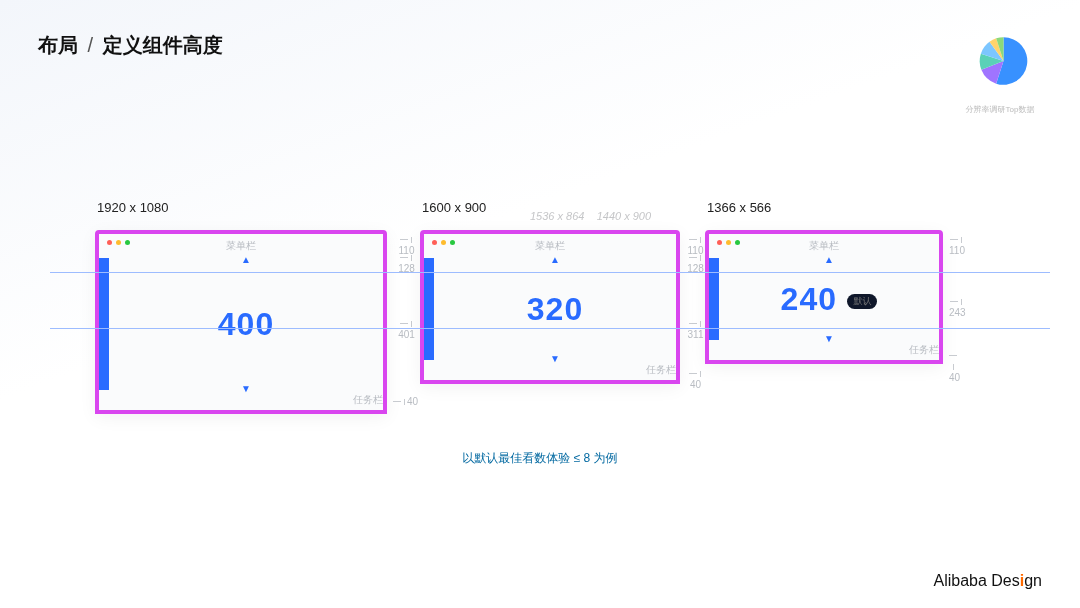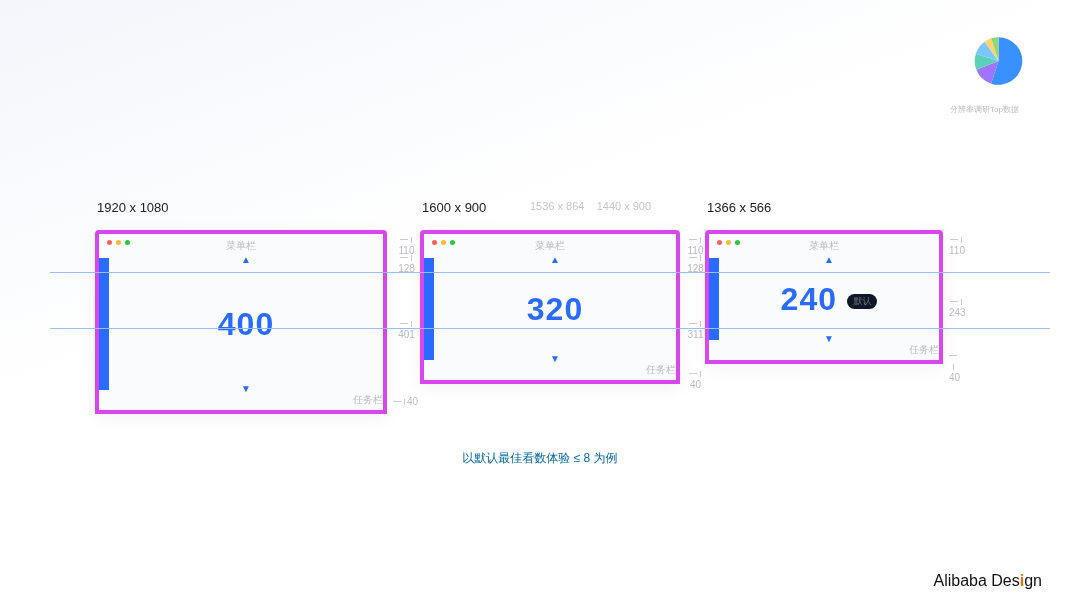--- a/index.html
+++ b/index.html
@@ -8,21 +8,21 @@
     position: relative;
     background: linear-gradient(160deg, #f3f6fb 0%, #ffffff 40%);
     overflow: hidden;
   }
 
   .header { position: absolute; left: 38px; top: 32px; right: 160px; }
   .title { font-size: 20px; font-weight: 600; color: #111; }
   .title .breadcrumb-sep { color: #555; font-weight: 400; padding: 0 4px; }
   .subtitle { font-size: 12px; color: #9a9a9a; margin-top: 10px; line-height: 1.9; letter-spacing: .2px; }
 
-  .pie { position: absolute; top: 26px; right: 30px; width: 100px; text-align: left; }
+  .pie { position: absolute; top: 26px; right: 30px; width: 100px; text-align: center; }
   .pie-caption { font-size: 8px; color: #bbb; margin-top: 4px; }
 
   .stage { position: absolute; left: 0; right: 0; top: 200px; }
   .columns { position: absolute; left: 95px; top: 0; width: 900px; display: flex; }
   .col { position: relative; }
   .col.c1 { width: 325px; }
   .col.c2 { width: 285px; }
   .col.c3 { width: 255px; }
 
   .col-label { font-size: 13px; color: #222; position: absolute; top: 0; left: 2px; }
@@ -63,26 +63,31 @@
   .tick { display: inline-block; width: 1px; height: 6px; background: #c8cbd0; vertical-align: middle; margin-right: 2px; }
 
   .guideline { position: absolute; left: 50px; right: 30px; height: 0; border-top: 1px solid #9dbcff; z-index: 5; }
   .gl-top { top: 272px; }
   .gl-bottom { top: 328px; }
 
   .footnote { position: absolute; left: 0; right: 0; top: 450px; text-align: center; font-size: 12px; color: #0369a1; }
   .brand { position: absolute; right: 38px; bottom: 18px; font-size: 16px; color: #111; font-weight: 500; }
   .brand .accent { color: #ff6a00; font-weight: 700; }
 
-  .inactive-labels { position: absolute; top: 0; font-size: 11px; color: #c5c6c8; white-space: nowrap; }
+  .inactive-labels { position: absolute; top: 10px; font-size: 11px; color: #c5c6c8; white-space: nowrap; font-style: italic; }
 </style>
 </head>
 <body>
 
 <div class="header">
+  <div class="title">
+    <span>布局</span>
+    <span class="breadcrumb-sep">/</span>
+    <span>定义组件高度</span>
+  </div>
 </div>
 
 <div class="pie">
   <svg id="pie-svg" width="90" height="70" viewBox="0 0 100 100">
       <path d="M 55 50 L 55 16 A 34 34 0 1 1 44.493422191251774 82.33592155403522 Z" fill="#3891ff"></path>
       <path d="M 55 50 L 44.493422191251774 82.33592155403522 A 34 34 0 0 1 23.38759947979945 62.51623479127905 Z" fill="#a074ff"></path>
       <path d="M 55 50 L 23.38759947979945 62.51623479127905 A 34 34 0 0 1 22.664078445964783 39.49342219125178 Z" fill="#5bd1b7"></path>
       <path d="M 55 50 L 22.664078445964783 39.49342219125178 A 34 34 0 0 1 35.01530142205593 22.49342219125177 Z" fill="#7cc6ff"></path>
       <path d="M 55 50 L 35.01530142205593 22.49342219125177 A 34 34 0 0 1 44.49342219125178 17.664078445964783 Z" fill="#ffd36b"></path>
       <path d="M 55 50 L 44.49342219125178 17.664078445964783 A 34 34 0 0 1 54.99999999999999 16 Z" fill="#8bd97a"></path>

